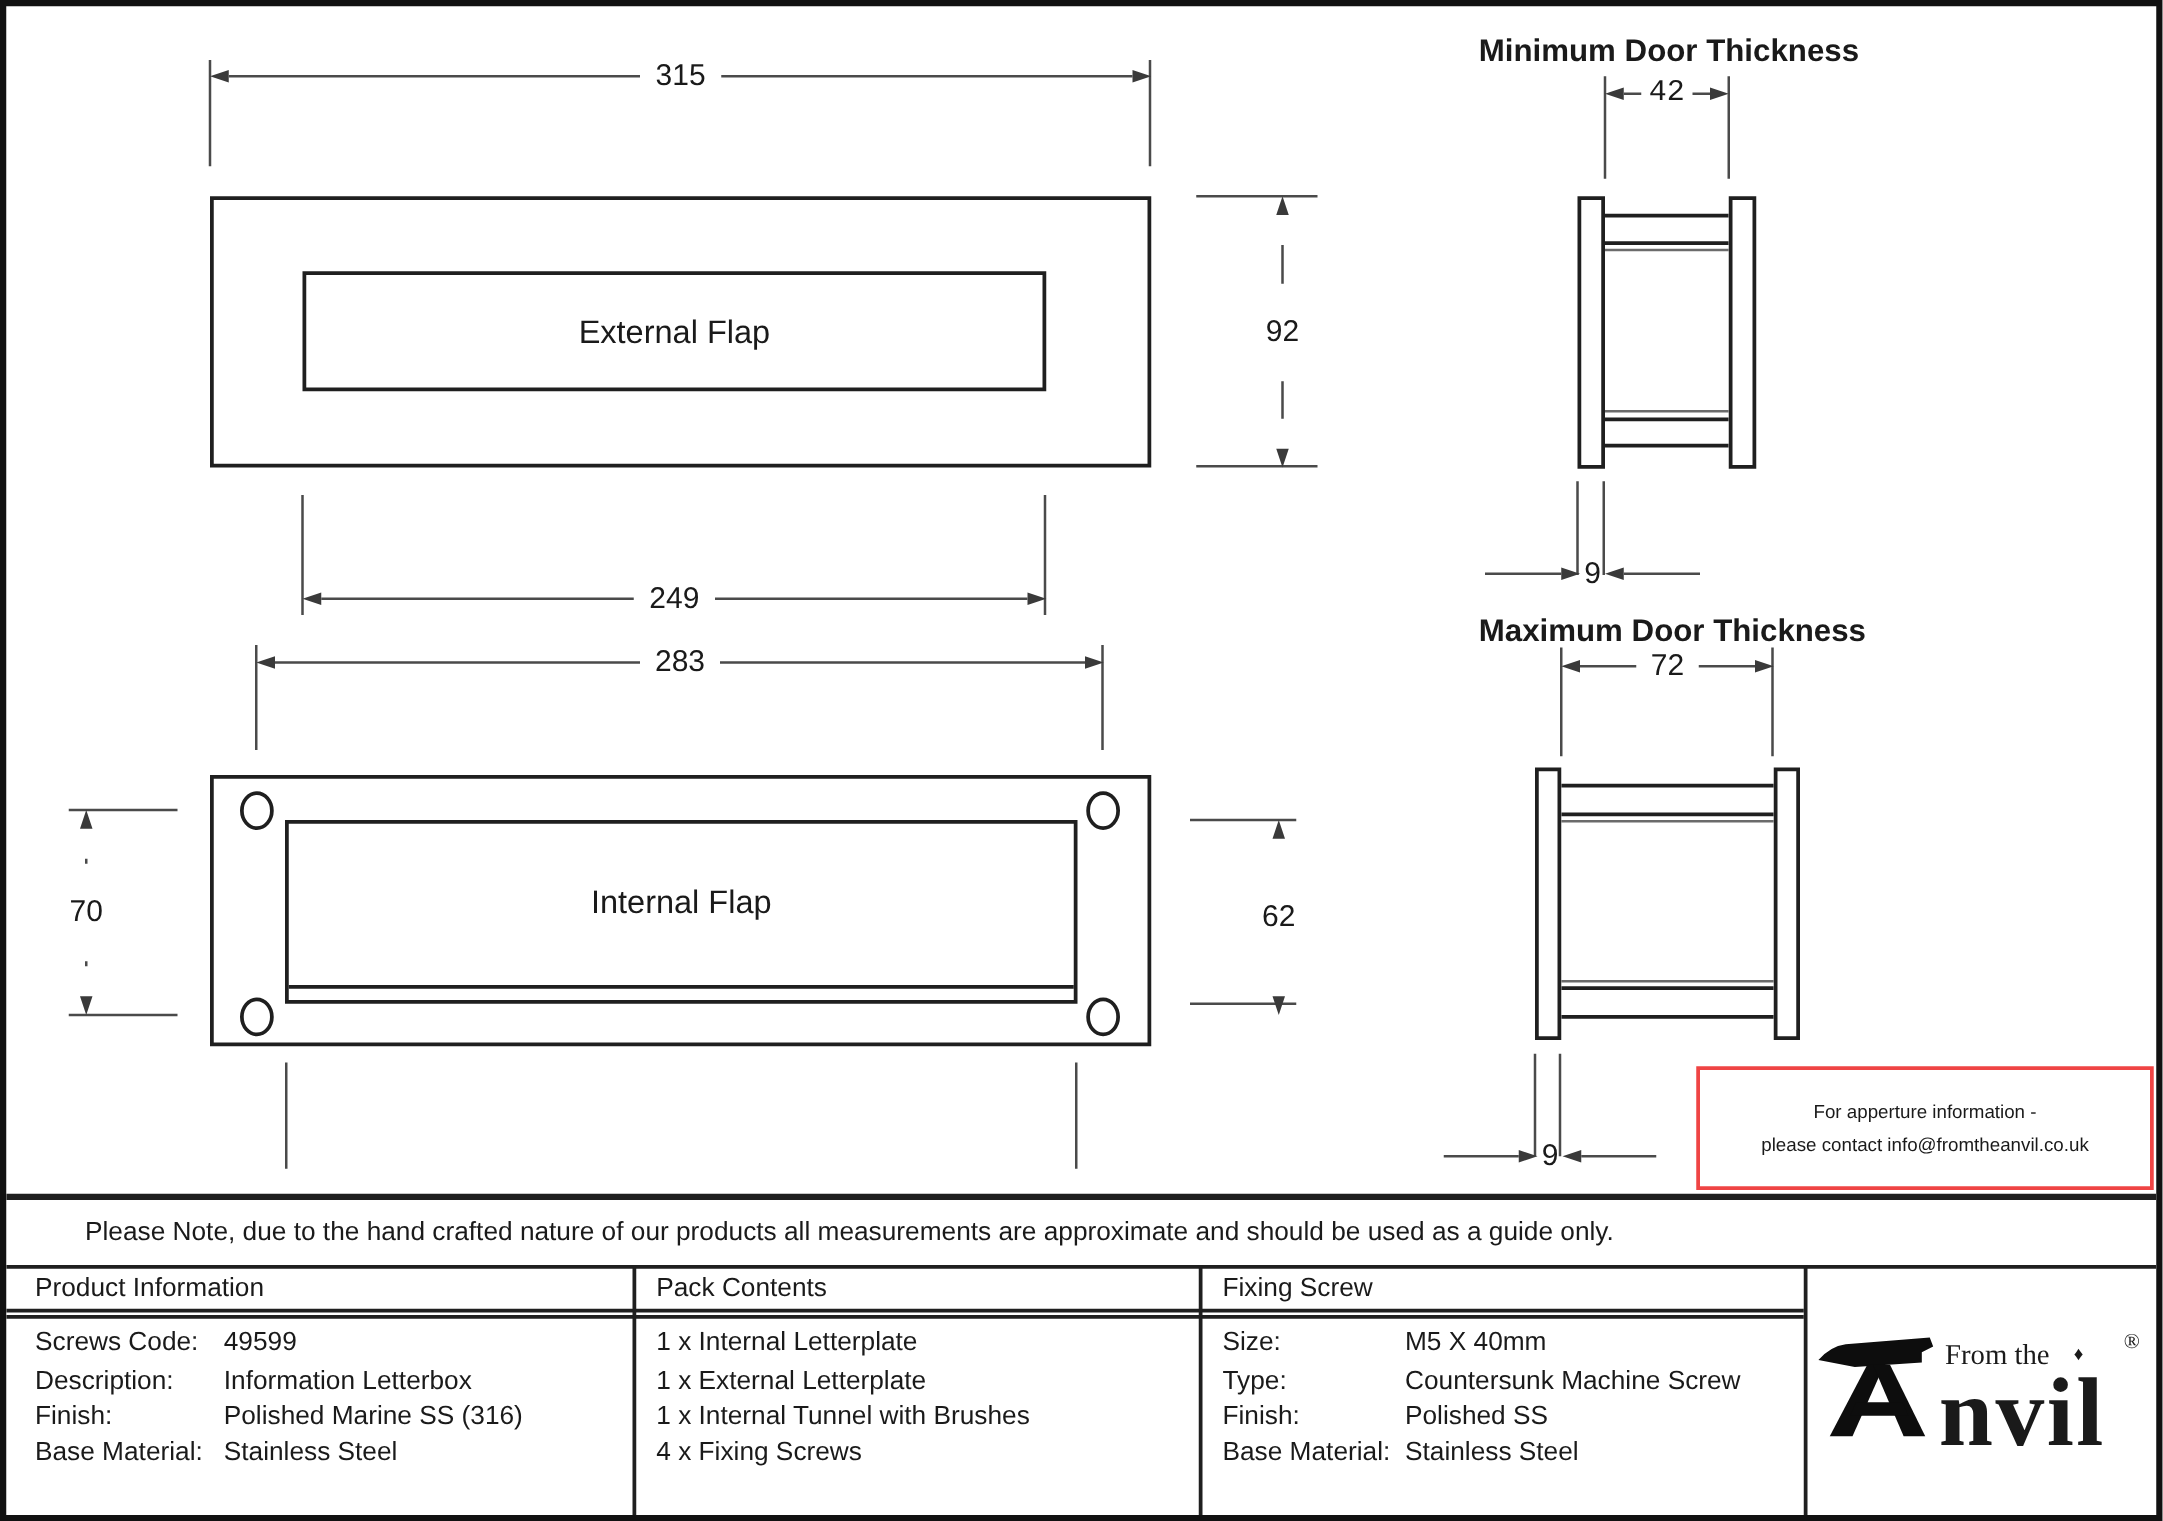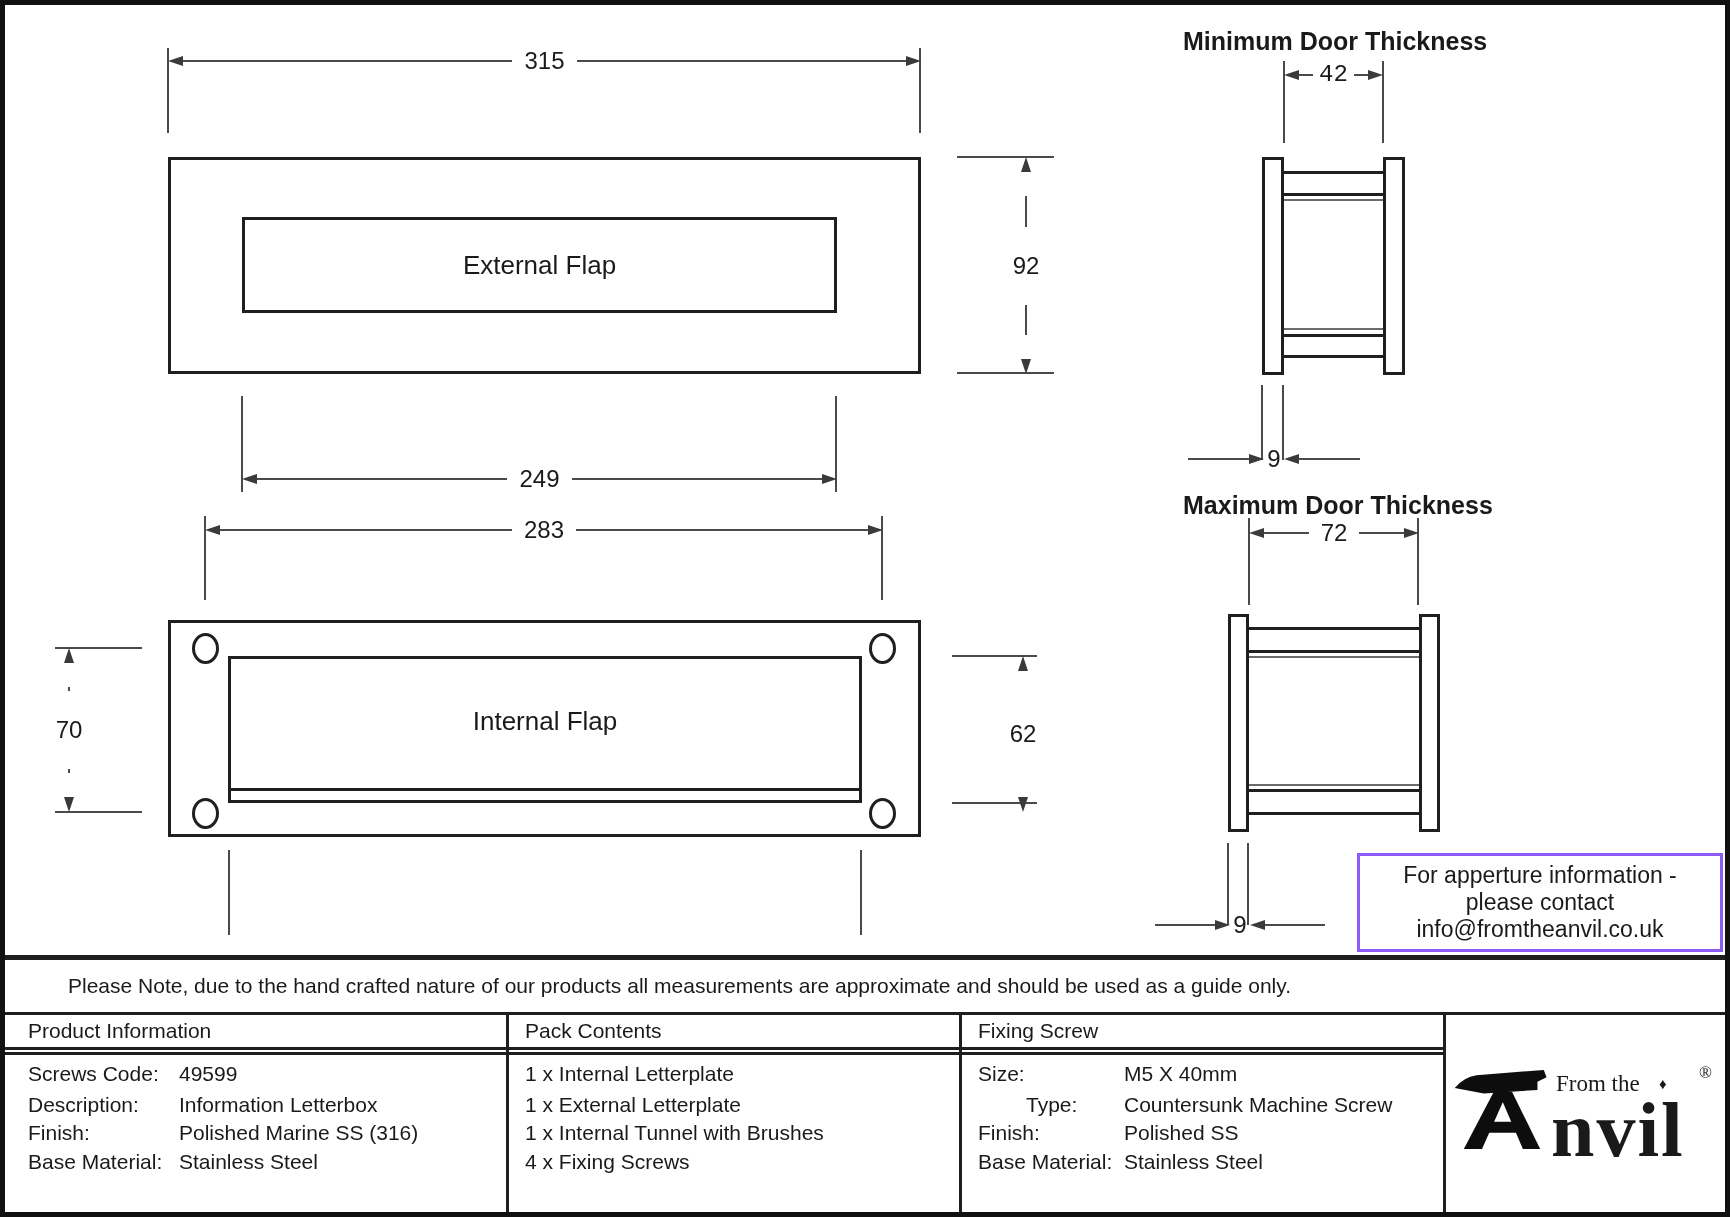--- a/index.html
+++ b/index.html
@@ -25,21 +25,21 @@
   .dimlabel{font-size:24px;padding:0 12px;white-space:nowrap;line-height:18px;}
   .dimv .dimlabel{padding:6px 0;}
   .dim9label{font-size:24px;padding:0 3px;white-space:nowrap;line-height:18px;}
   .extline-v{width:2px;background:#4a4a4a;}
   .extline-h{height:2px;background:#4a4a4a;}
   .flaplabel{display:flex;align-items:center;justify-content:center;font-size:26px;}
   .sectitle{font-size:25px;font-weight:600;text-align:center;white-space:nowrap;}
   .screwhole{width:27px;height:31px;border:3px solid #1f1f1f;border-radius:50%;background:#fff;}
   .plate{border:3px solid #1f1f1f;background:#fff;}
   .band{border-top:3px solid #1f1f1f;border-bottom:3px solid #1f1f1f;background:#fff;}
-  .apbox{border:3px solid #8b5cf6;display:flex;flex-direction:column;align-items:center;justify-content:center;font-size:23px;line-height:27px;text-align:center;}
+  .apbox{border:3px solid #ef4444;display:flex;flex-direction:column;align-items:center;justify-content:center;font-size:15px;line-height:27px;text-align:center;}
   
   .note{display:flex;align-items:center;font-size:21px;}
   .th{font-size:21px;display:flex;align-items:center;}
   .cell{font-size:21px;display:flex;align-items:center;white-space:nowrap;}
   .vdiv{width:3px;background:#1f1f1f;}
   .hdiv{height:3px;background:#1f1f1f;}
   
   .logo-fromthe{font-family:"Liberation Serif",serif;font-size:23px;}
   .logo-nvil{font-family:"Liberation Serif",serif;font-size:78px;font-weight:600;line-height:60px;letter-spacing:2px;}
   .logo-reg{font-family:"Liberation Serif",serif;font-size:17px;}
@@ -211,21 +211,21 @@
   <div class="abs cell" style="left:23px;top:1142px;height:30px;">Base Material:</div>
   <div class="abs cell" style="left:174px;top:1142px;height:30px;">Stainless Steel</div>
 
   <div class="abs cell" style="left:520px;top:1054px;height:30px;">1 x Internal Letterplate</div>
   <div class="abs cell" style="left:520px;top:1085px;height:30px;">1 x External Letterplate</div>
   <div class="abs cell" style="left:520px;top:1113px;height:30px;">1 x Internal Tunnel with Brushes</div>
   <div class="abs cell" style="left:520px;top:1142px;height:30px;">4 x Fixing Screws</div>
 
   <div class="abs cell" style="left:973px;top:1054px;height:30px;">Size:</div>
   <div class="abs cell" style="left:1119px;top:1054px;height:30px;">M5 X 40mm</div>
-  <div class="abs cell" style="left:973px;top:1085px;height:30px;margin-left:48px;">Type:</div>
+  <div class="abs cell" style="left:973px;top:1085px;height:30px;">Type:</div>
   <div class="abs cell" style="left:1119px;top:1085px;height:30px;">Countersunk Machine Screw</div>
   <div class="abs cell" style="left:973px;top:1113px;height:30px;">Finish:</div>
   <div class="abs cell" style="left:1119px;top:1113px;height:30px;">Polished SS</div>
   <div class="abs cell" style="left:973px;top:1142px;height:30px;">Base Material:</div>
   <div class="abs cell" style="left:1119px;top:1142px;height:30px;">Stainless Steel</div>
 
   <div class="abs" style="left:1447px;top:1058px;width:266px;height:100px;">
     <svg class="abs" style="left:0;top:2px;" width="100" height="88" viewBox="0 0 110 92">
       <path d="M3,23 Q13,11 27,9 L101,3 L104,11 L94,16 L94,25 L35,29 Z" fill="#0d0d0d"></path>
       <polygon points="46,27 61,27 33,90 13,90" fill="#0d0d0d"></polygon>

